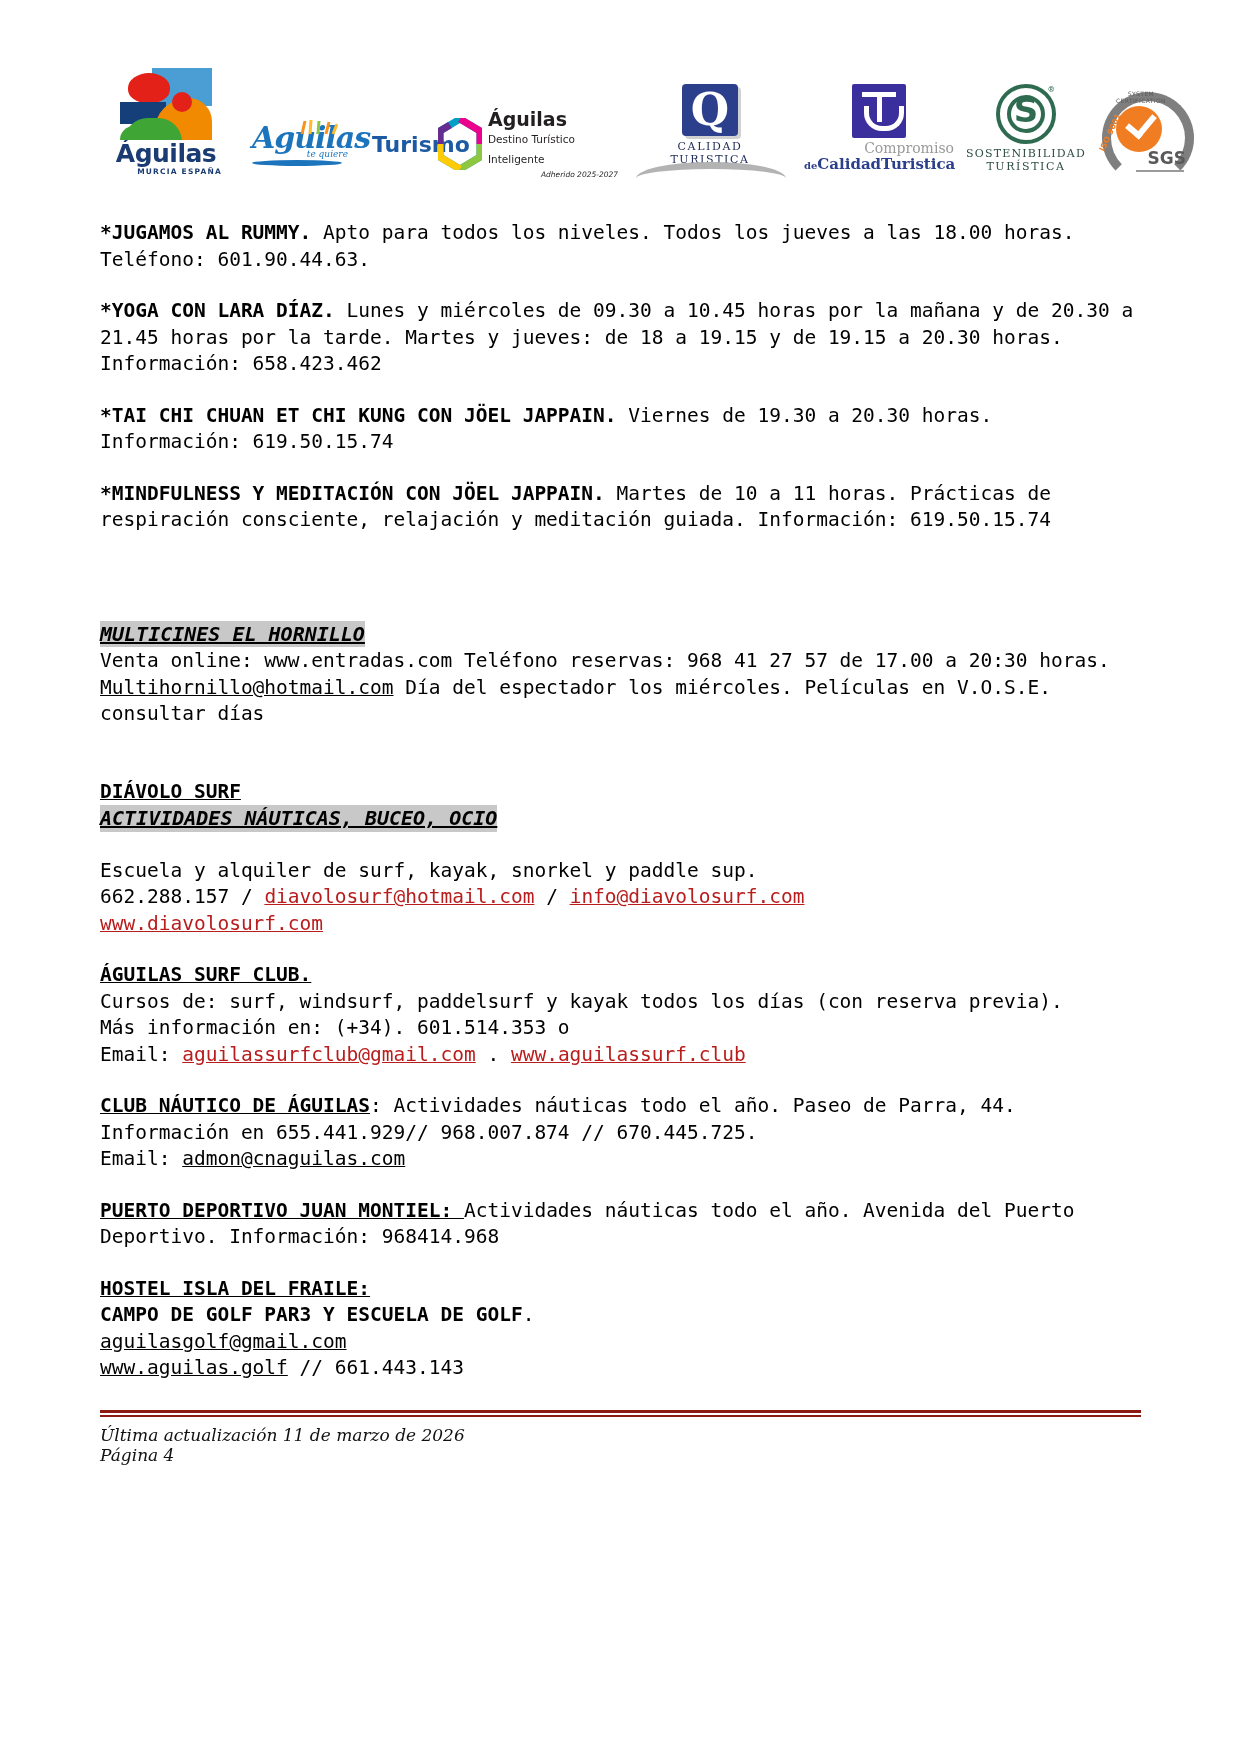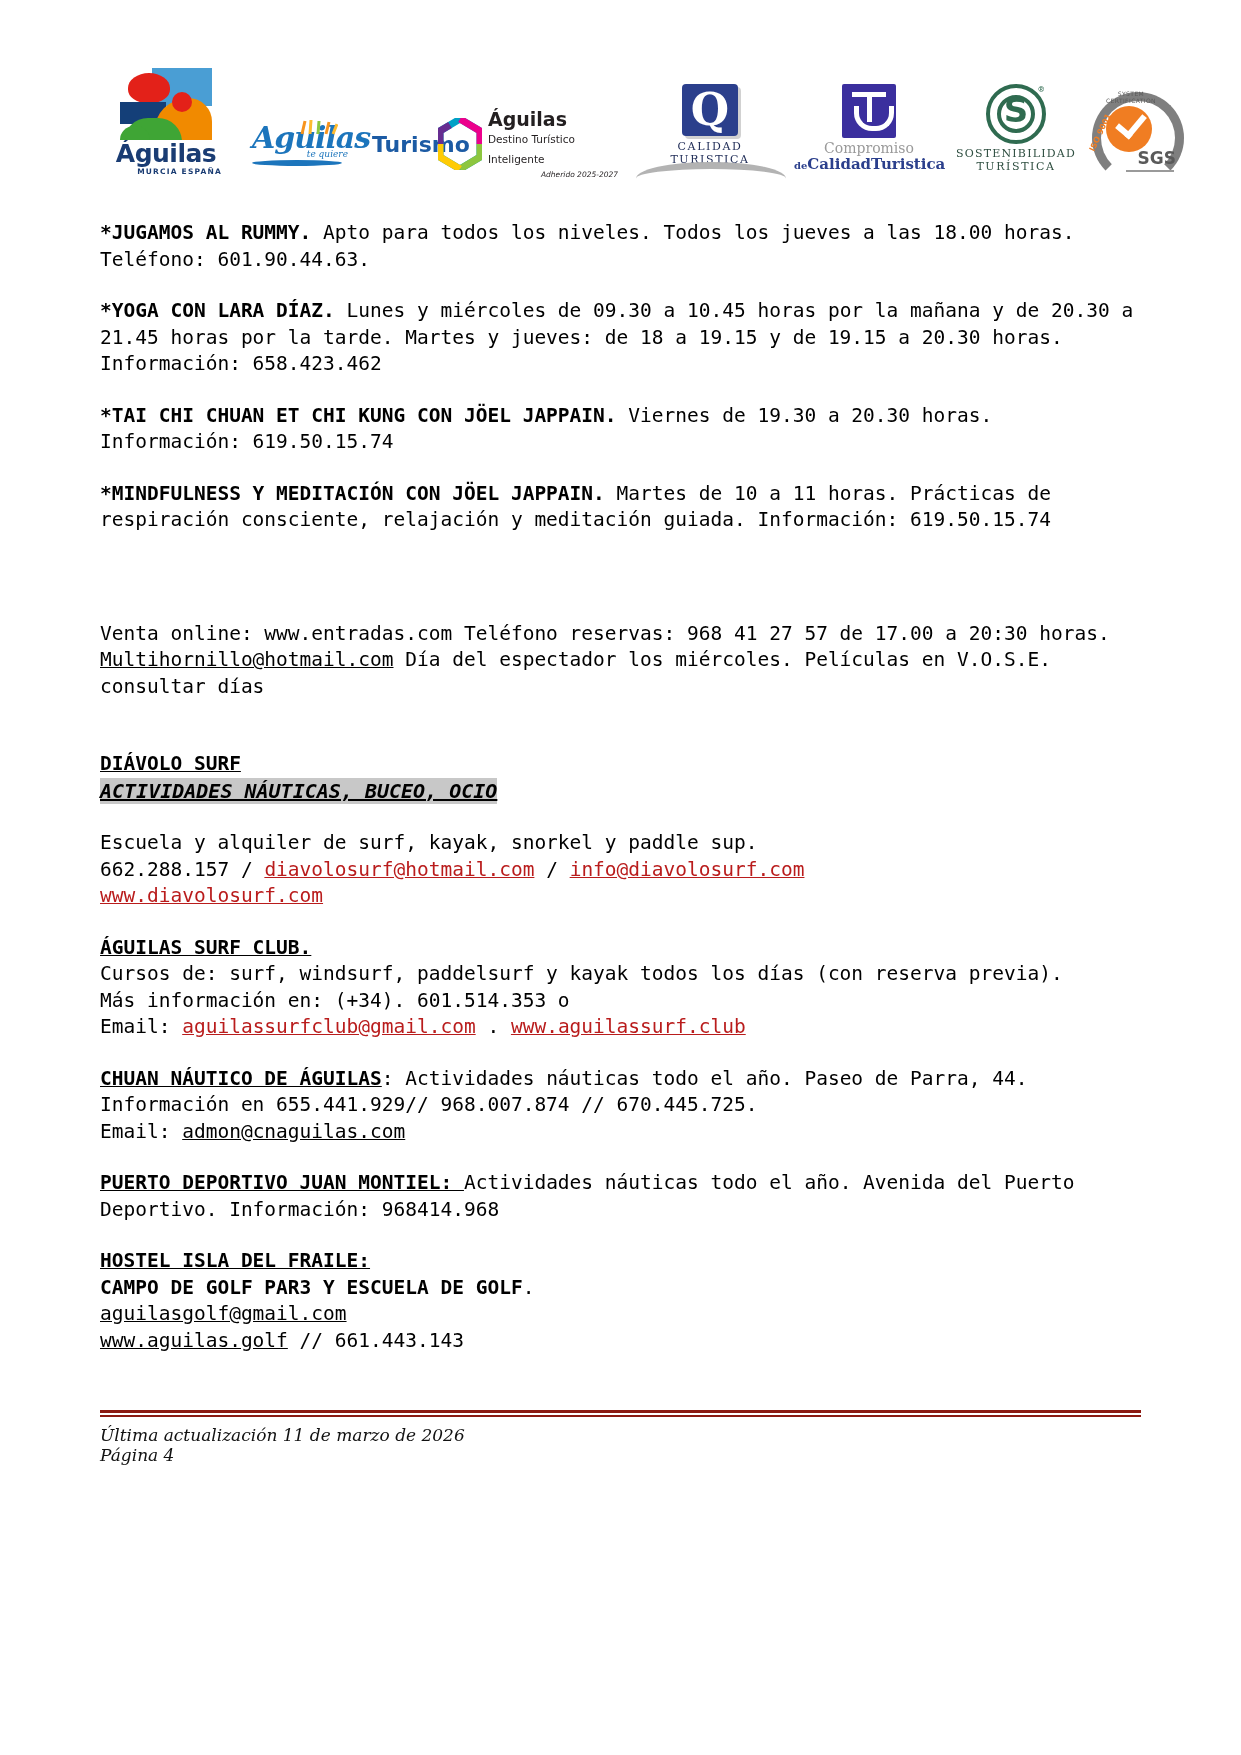--- a/index.html
+++ b/index.html
@@ -107,21 +107,21 @@
   }
   .q-label {
     font-family:"DejaVu Serif", serif; font-size:11px; letter-spacing:1.6px; color:#1d2a55; margin-top:4px;
   }
   .q-arc {
     position:absolute; left:-4px; top:78px; width:150px; height:26px;
     border-top:7px solid #b3b3b3; border-radius:50%;
   }
 
   
-  .logo-comp { width: 150px; height: 96px; margin-left: 14px; text-align:center; }
+  .logo-comp { width: 150px; height: 96px; margin-left: 24px; text-align:right; }
   .comp-box {
     width:54px; height:54px; background:#3b2f9e; margin:0 auto; position:relative; border-radius:2px;
   }
   .comp-t { position:absolute; left:10px; top:8px; width:34px; height:5px; background:#fff; }
   .comp-stem { position:absolute; left:25px; top:8px; width:5px; height:30px; background:#fff; }
   .comp-u { position:absolute; left:12px; top:22px; width:30px; height:20px; border:5px solid #fff; border-top:none; border-radius:0 0 18px 18px; }
   .comp-l1 { font-family:"DejaVu Serif", serif; font-size:14px; color:#9a9a9a; line-height:16px; margin-top:2px; }
   .comp-l2 { font-family:"DejaVu Serif", serif; font-size:15px; color:#2b3f8c; font-weight:bold; line-height:16px; }
   .comp-l2 i { font-size:10px; font-style:normal; }
 
@@ -322,33 +322,34 @@
     <p class="para"><b>*JUGAMOS AL RUMMY.</b><span> Apto para todos los niveles. Todos los jueves a las 18.00 horas. Teléfono: 601.90.44.63.</span></p>
 
     <p class="para"><b>*YOGA CON LARA DÍAZ.</b><span> Lunes y miércoles de 09.30 a 10.45 horas por la mañana y de 20.30 a 21.45 horas por la tarde. Martes y jueves: de 18 a 19.15 y de 19.15 a 20.30 horas. Información: 658.423.462</span></p>
 
     <p class="para"><b>*TAI CHI CHUAN ET CHI KUNG CON JÖEL JAPPAIN.</b><span> Viernes de 19.30 a 20.30 horas. Información: 619.50.15.74</span></p>
 
     <p class="para"><b>*MINDFULNESS Y MEDITACIÓN CON JÖEL JAPPAIN.</b><span> Martes de 10 a 11 horas. Prácticas de respiración consciente, relajación y meditación guiada. Información: 619.50.15.74</span></p>
 
     <div class="section-gap-big"></div>
 
+    <p class="para nogap"><span class="hl-heading">MULTICINES EL HORNILLO</span></p>
     <p class="para"><span>Venta online: www.entradas.com Teléfono reservas: 968 41 27 57 de 17.00 a 20:30 horas. </span><span class="blk-u">Multihornillo@hotmail.com</span><span> Día del espectador los miércoles. Películas en V.O.S.E. consultar días</span></p>
 
     <div class="section-gap"></div>
 
     <p class="para nogap"><b class="u">DIÁVOLO SURF</b></p>
 
     <p class="para"><span class="hl-heading">ACTIVIDADES NÁUTICAS, BUCEO, OCIO</span></p>
     <p class="para"><span>Escuela y alquiler de surf, kayak, snorkel y paddle sup.</span><br><span>662.288.157 / </span><span class="link">diavolosurf@hotmail.com</span><span> / </span><span class="link">info@diavolosurf.com</span><br><span class="link">www.diavolosurf.com</span></p>
 
     <p class="para nogap"><b class="u">ÁGUILAS SURF CLUB. </b></p>
     <p class="para"><span>Cursos de: surf, windsurf, paddelsurf y kayak todos los días (con reserva previa).</span><br><span>Más información en: (+34). 601.514.353 o</span><br><span>Email: </span><span class="link">aguilassurfclub@gmail.com</span><span> . </span><span class="link">www.aguilassurf.club</span></p>
 
-    <p class="para"><b class="u">CHUAN NÁUTICO DE ÁGUILAS</b><span>: Actividades náuticas todo el año. Paseo de Parra, 44. Información en 655.441.929// 968.007.874 // 670.445.725.</span><br><span>Email: </span><span class="blk-u">admon@cnaguilas.com</span></p>
+    <p class="para"><b class="u">CLUB NÁUTICO DE ÁGUILAS</b><span>: Actividades náuticas todo el año. Paseo de Parra, 44. Información en 655.441.929// 968.007.874 // 670.445.725.</span><br><span>Email: </span><span class="blk-u">admon@cnaguilas.com</span></p>
 
     <p class="para"><b class="u">PUERTO DEPORTIVO JUAN MONTIEL: </b><span>Actividades náuticas todo el año. Avenida del Puerto Deportivo. Información: 968414.968</span></p>
 
     <p class="para nogap"><b class="u">HOSTEL ISLA DEL FRAILE:</b></p>
     <p class="para"><b>CAMPO DE GOLF PAR3 Y ESCUELA DE GOLF</b><span>.</span><br><span class="blk-u">aguilasgolf@gmail.com</span><br><span class="blk-u">www.aguilas.golf</span><span> // 661.443.143</span></p>
 
   </div>
 
   <div class="footer">
     <div class="footer-rule-top"></div>

